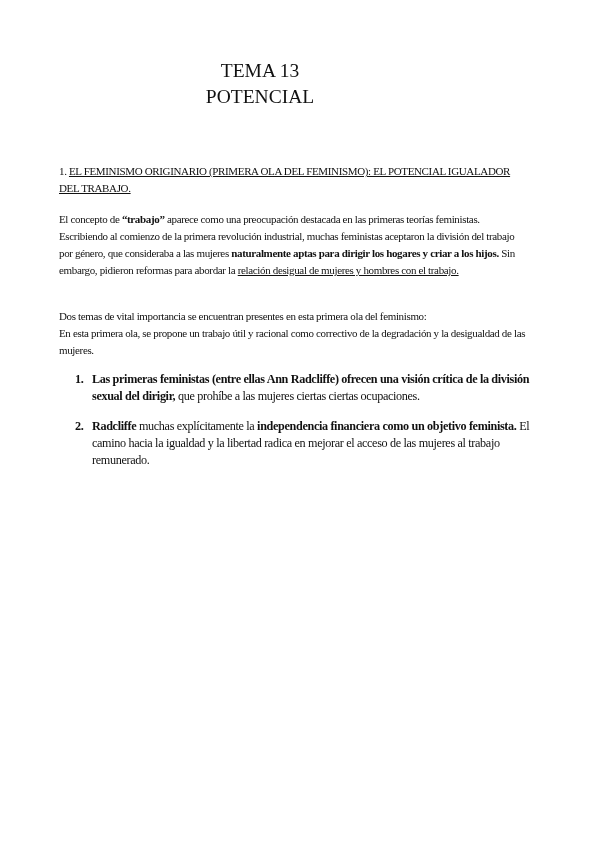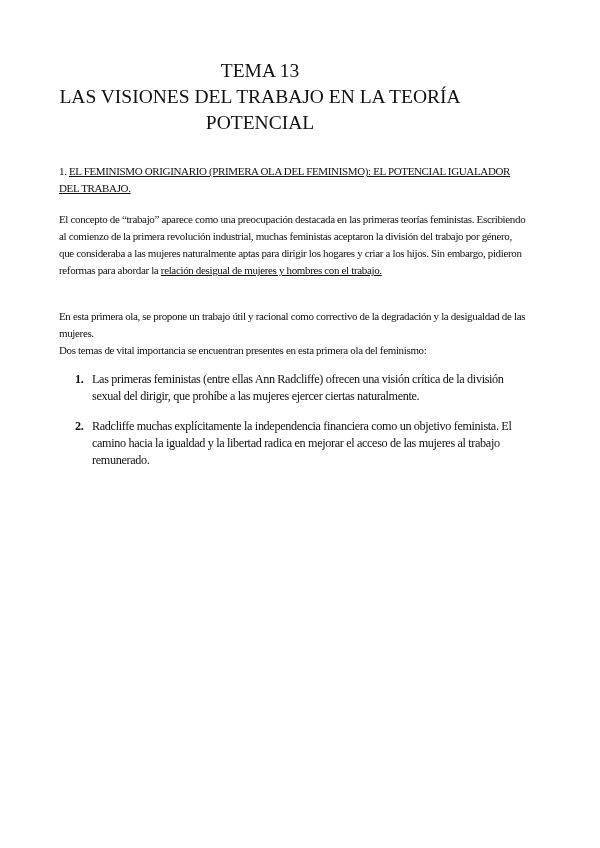--- a/index.html
+++ b/index.html
@@ -11,50 +11,49 @@
     .title-block {
       position: absolute; left: 0; top: 58px; width: 520px;
       text-align: center; font-size: 19.5px; line-height: 26px; color: #111;
     }
     .title-block div { margin: 0; }
     .section {
       position: absolute; left: 59px; width: 470px;
       font-size: 11px; line-height: 17px; letter-spacing: -0.35px;
     }
     .u { text-decoration: underline; }
-    .b { font-weight: normal; }
+    .b { font-weight: bold; }
     #sec-heading { top: 163px; }
     #para1 { top: 211px; }
     #para2 { top: 308px; }
     .list {
       position: absolute; left: 75px; width: 460px; margin: 0; padding: 0;
       list-style: none; font-size: 12.2px; line-height: 17px; letter-spacing: -0.35px;
     }
     .list li { position: relative; padding-left: 17px; }
     .list li .num { position: absolute; left: 0; top: 0; font-weight: bold; }
     #item1 { top: 371px; }
     #item2 { top: 418px; }
   </style>
 </head>
 <body>
 
 <div class="title-block">
   <div>TEMA 13</div>
-  <div>LAS VISIONES DEL TRABAJO EN LA TEORÍA</div>
   <div>POTENCIAL</div>
 </div>
 
 <div class="section" id="sec-heading"><span>1. </span><span class="u">EL FEMINISMO ORIGINARIO (PRIMERA OLA DEL FEMINISMO): EL POTENCIAL IGUALADOR DEL TRABAJO.</span></div>
 
 <div class="section" id="para1"><span>El concepto de </span><span class="b">“trabajo”</span><span> aparece como una preocupación destacada en las primeras teorías feministas. Escribiendo al comienzo de la primera revolución industrial, muchas feministas aceptaron la división del trabajo por género, que consideraba a las mujeres </span><span class="b">naturalmente aptas para dirigir los hogares y criar a los hijos.</span><span> Sin embargo, pidieron reformas para abordar la </span><span class="u">relación desigual de mujeres y hombres con el trabajo.</span></div>
 
 <div class="section" id="para2">
+  <div>Dos temas de vital importancia se encuentran presentes en esta primera ola del feminismo:</div>
   <div>En esta primera ola, se propone un trabajo útil y racional como correctivo de la degradación y la desigualdad de las mujeres.</div>
-  <div>Dos temas de vital importancia se encuentran presentes en esta primera ola del feminismo:</div>
 </div>
 
 <ul class="list" id="item1">
-  <li><span class="num">1.</span><span class="b">Las primeras feministas (entre ellas Ann Radcliffe) ofrecen una visión crítica de la división sexual del dirigir,</span><span> que prohíbe a las mujeres ejercer ciertas naturalmente.</span></li>
+  <li><span class="num">1.</span><span class="b">Las primeras feministas (entre ellas Ann Radcliffe) ofrecen una visión crítica de la división sexual del dirigir,</span><span> que prohíbe a las mujeres ciertas ciertas ocupaciones.</span></li>
 </ul>
 
 <ul class="list" id="item2">
   <li><span class="num">2.</span><span class="b">Radcliffe</span><span> muchas explícitamente la </span><span class="b">independencia financiera como un objetivo feminista.</span><span> El camino hacia la igualdad y la libertad radica en mejorar el acceso de las mujeres al trabajo remunerado.</span></li>
 </ul>
 
 </body></html>

